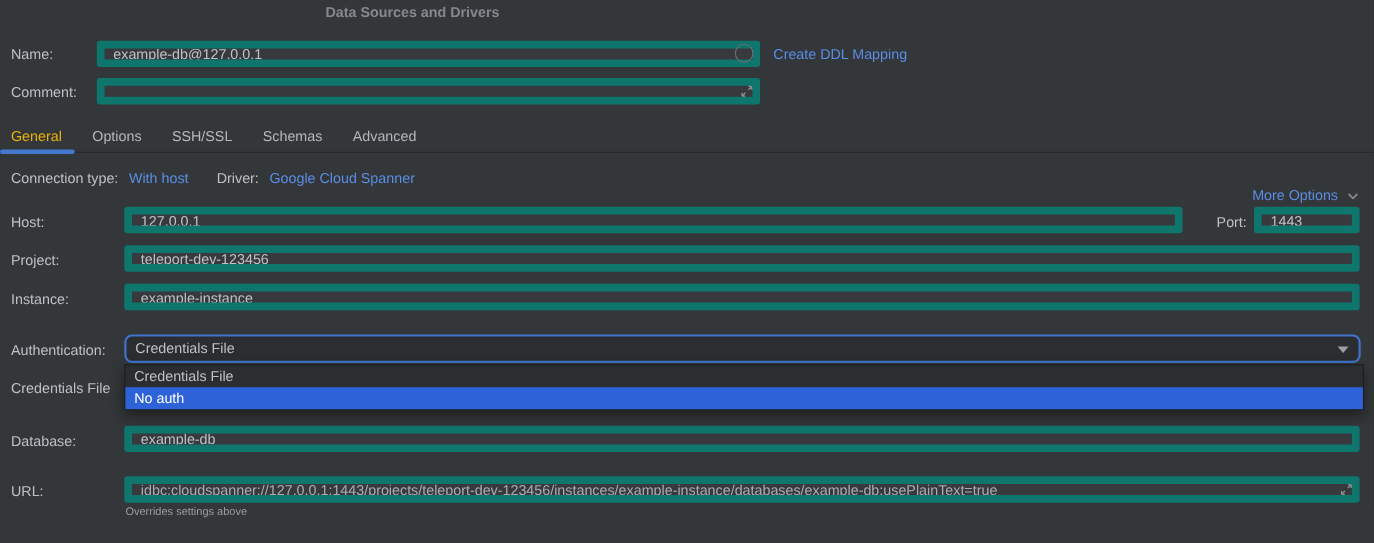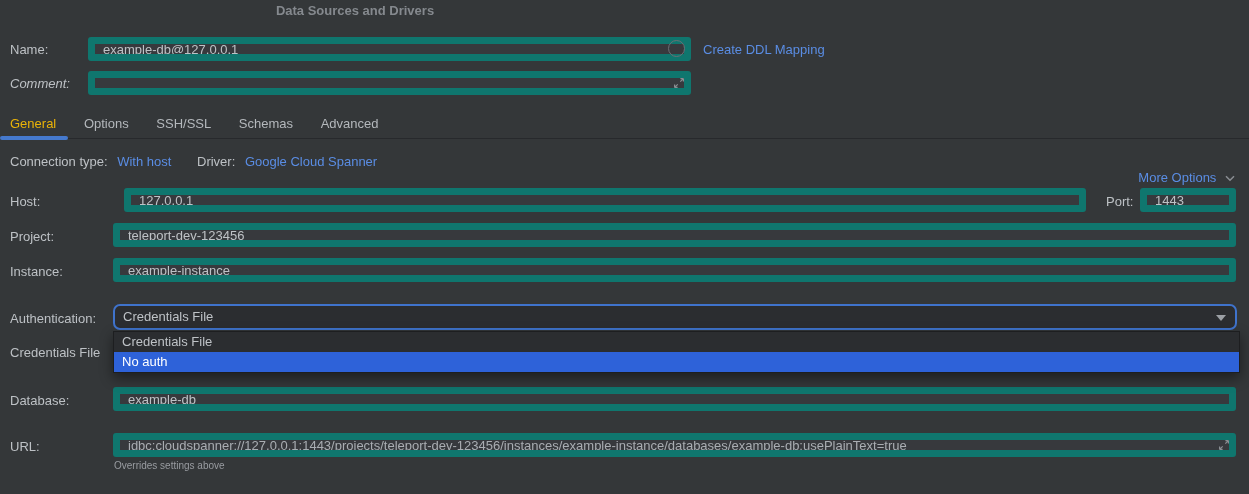--- a/index.html
+++ b/index.html
@@ -3,21 +3,21 @@
 <meta charset="utf-8">
 <style>
   html,body { margin:0; padding:0; background:#26282a; }
   .app {
     position:relative; width:1249px; height:494px;
     background:#343739; overflow:hidden;
     font-family:"Liberation Sans", sans-serif; font-size:13px; color:#bdc1c5;
   }
   .dialog-title {
     position:absolute; top:3px; left:0; width:710px; text-align:center;
-    font-weight:bold; color:#85898e;
+    font-weight:bold; color:#85898e;padding-left:20px;
   }
   .lbl { position:absolute; left:10px; color:#bdc1c5; white-space:nowrap; }
 
   .fldwrap { position:absolute; height:24px; box-sizing:border-box; }
   input.fld {
     width:100%; height:24px; box-sizing:border-box;
     background:#37393d; border:7px solid #0f766e; border-radius:3px;
     color:#bec2c6; font-family:"Liberation Sans", sans-serif; font-size:13px;
     padding:0 8px; outline:none;
   }
@@ -82,21 +82,21 @@
 
   <div class="dialog-title">Data Sources and Drivers</div>
 
   <div class="lbl" style="top:42px;">Name:</div>
   <div class="fldwrap" style="left:88px; top:37px; width:603px;">
     <input class="fld name-fld" type="text" value="example-db@127.0.0.1" style="">
     <span class="circle-icon"></span>
   </div>
   <div class="ddl-link"><a class="plain">Create DDL Mapping</a></div>
 
-  <div class="lbl" style="top:76px;font-style:italic;">Comment:</div>
+  <div class="lbl" style="top:76px;">Comment:</div>
   <div class="fldwrap" style="left:88px; top:71px; width:603px;">
     <input class="fld" type="text" value="" style="">
     <span class="expand-icon">
       <svg width="12" height="12" viewBox="0 0 12 12">
           <g stroke="#8a8e93" stroke-width="1.2" fill="none">
             <path d="M7.3 4.7 L10.4 1.6 M10.4 1.6 H7.4 M10.4 1.6 V4.6"></path>
             <path d="M4.7 7.3 L1.6 10.4 M1.6 10.4 H4.6 M1.6 10.4 V7.4"></path>
           </g>
         </svg>
     </span>
@@ -118,21 +118,21 @@
     <span class="link">Google Cloud Spanner</span>
   </div>
   <div class="more-options">
     <span class="link">More Options</span>
     <span class="chev"><svg width="10" height="7" viewBox="0 0 10 7">
           <path d="M1 1.2 L5 5.2 L9 1.2" stroke="#8a8e93" stroke-width="1.5" fill="none"></path>
         </svg></span>
   </div>
 
   <div class="lbl" style="top:194px;">Host:</div>
-  <div class="fldwrap" style="left:124px; top:188px; width:962px;">
+  <div class="fldwrap" style="left:113px; top:188px; width:962px;">
     <input class="fld" type="text" value="127.0.0.1" style="">
   </div>
   <div class="lbl" style="left:1106px; top:194px;">Port:</div>
   <div class="fldwrap" style="left:1140px; top:188px; width:96px;">
     <input class="fld" type="text" value="1443" style="">
   </div>
 
   <div class="lbl" style="top:229px;">Project:</div>
   <div class="fldwrap" style="left:113px; top:223px; width:1123px;">
     <input class="fld" type="text" value="teleport-dev-123456" style="">

